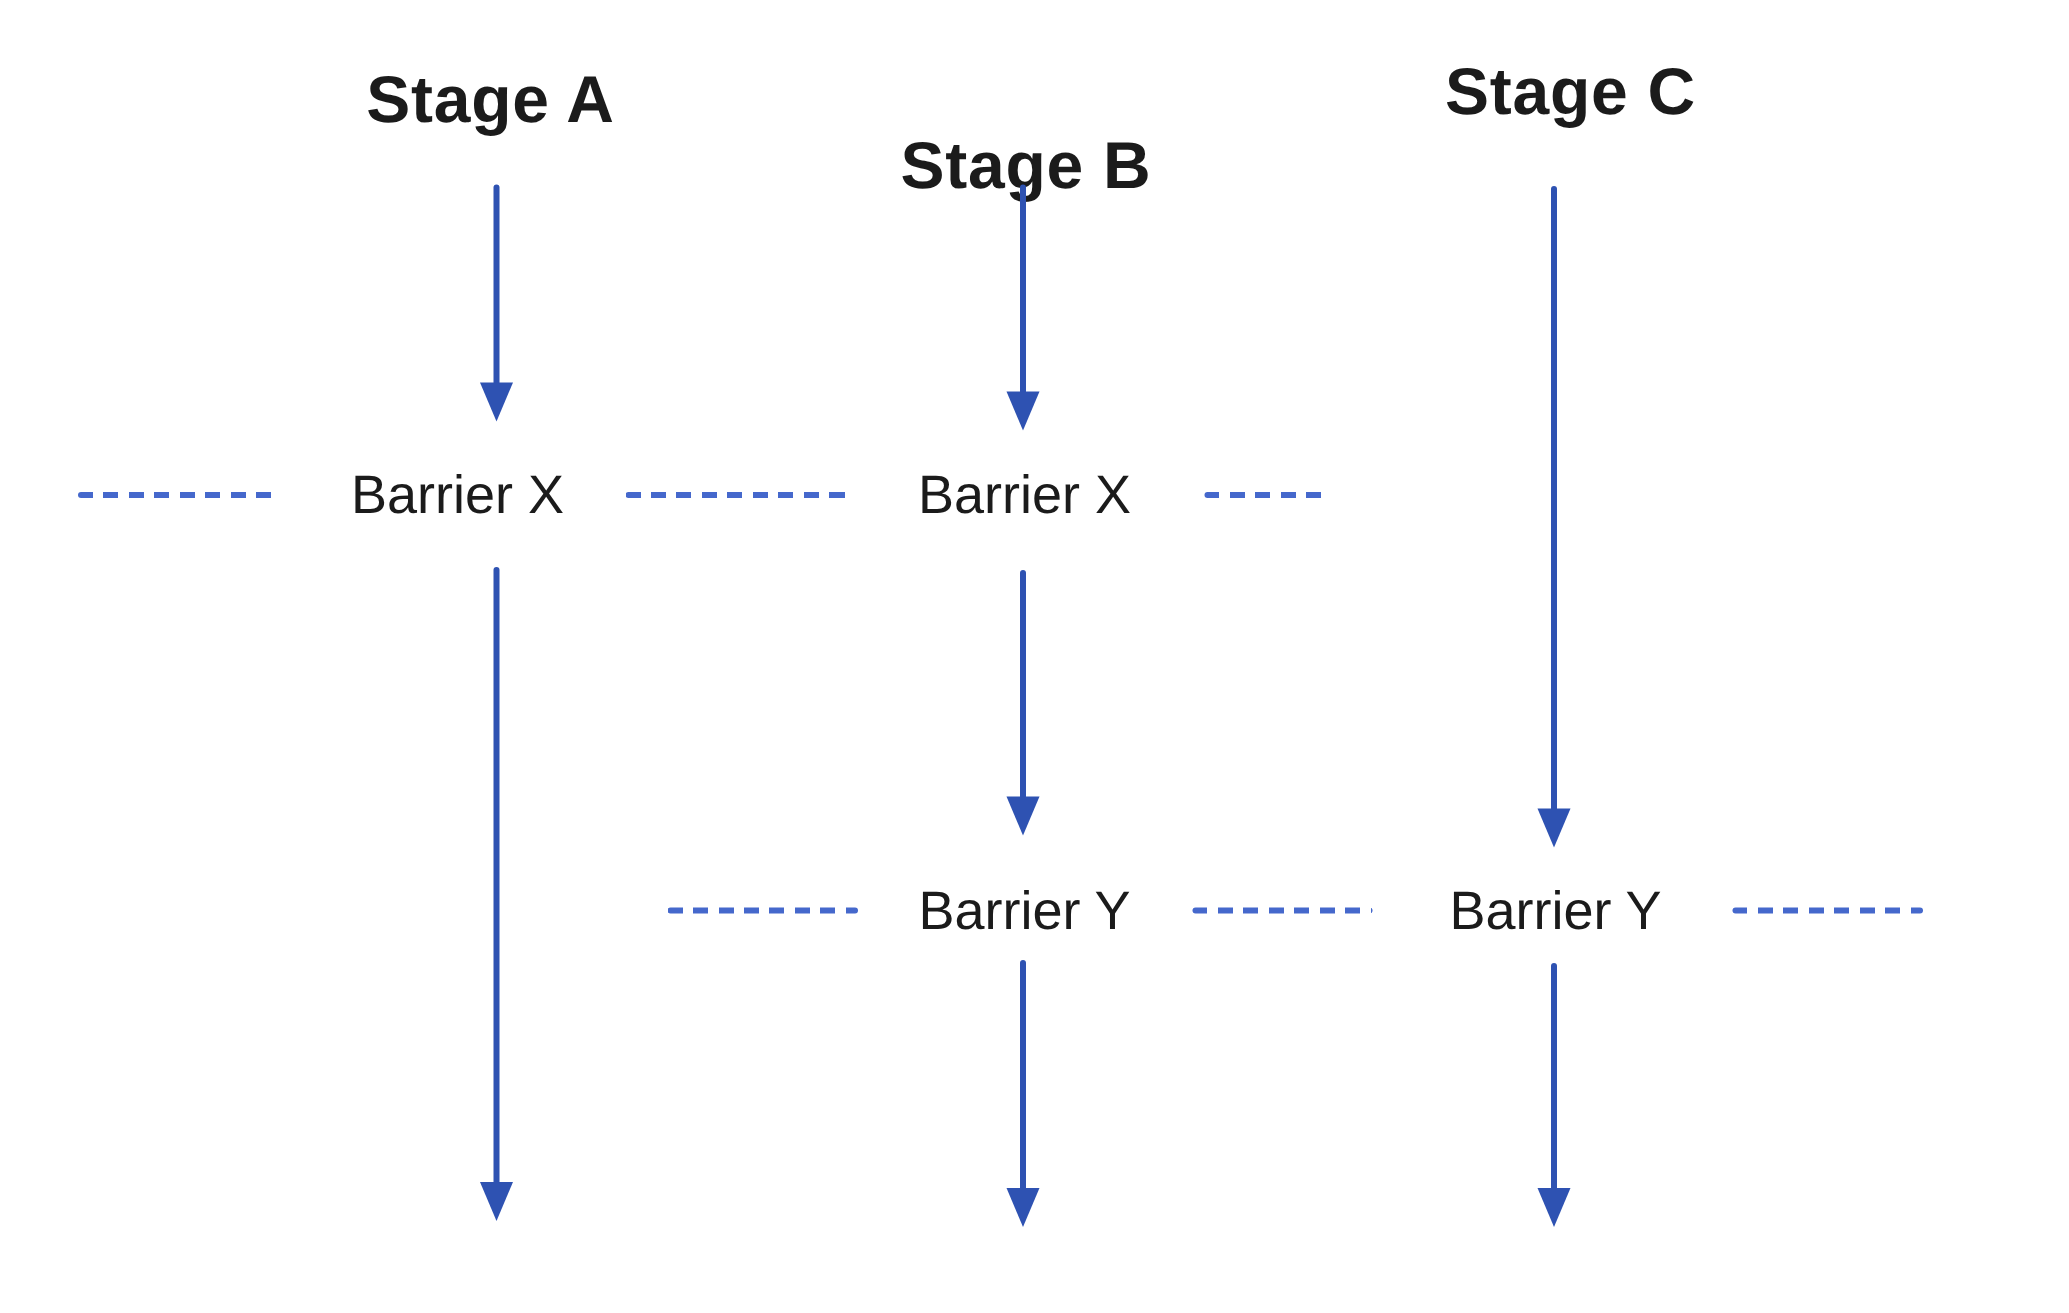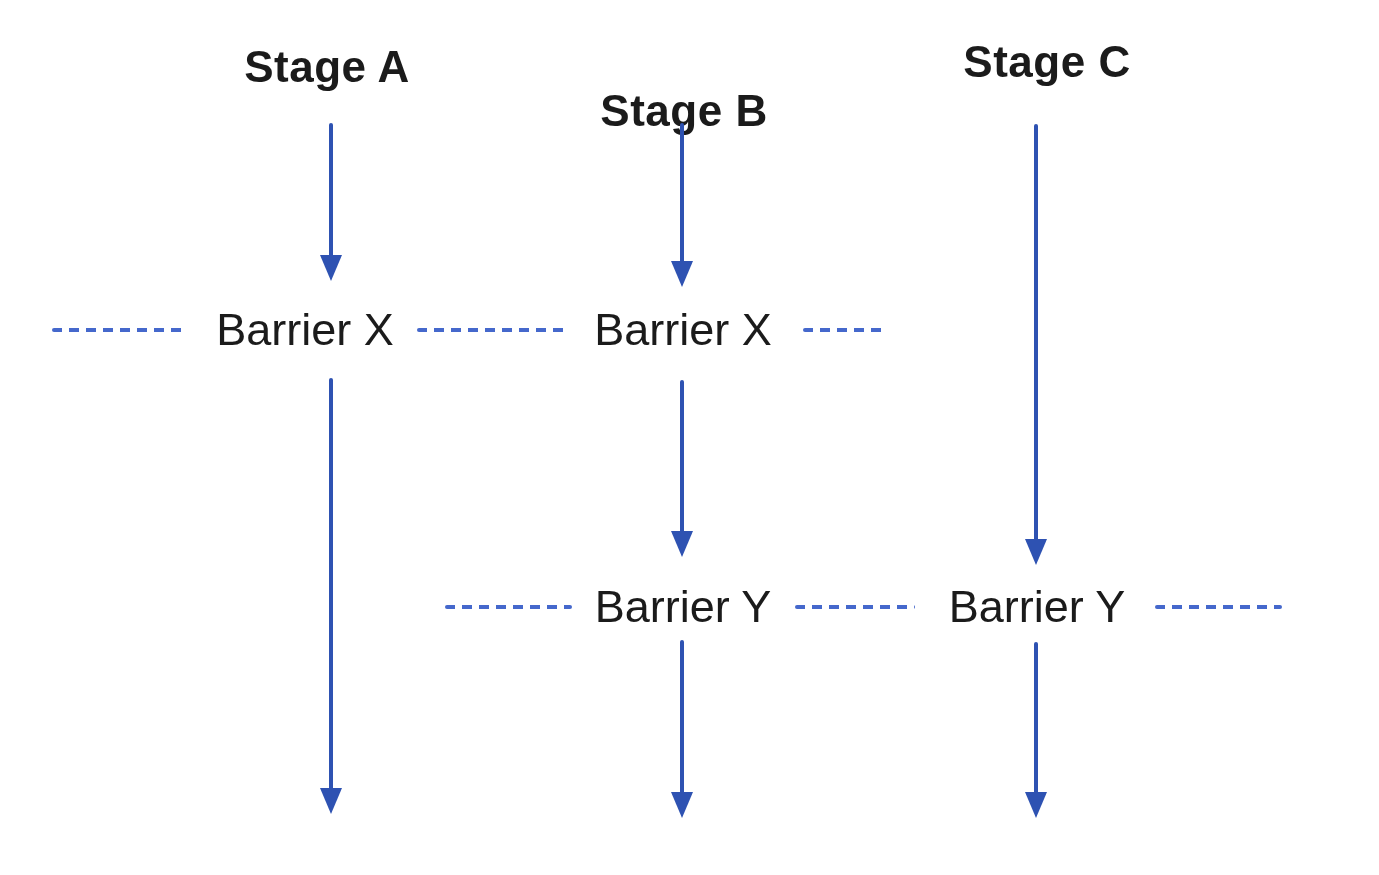--- a/index.html
+++ b/index.html
@@ -22,21 +22,21 @@
     transform:translate(-50%,-50%);
     font-size:44px;
     font-weight:bold;
     color:var(--ink);
     white-space:nowrap;
     letter-spacing:0.5px;
   }
   .barrier-label{
     position:absolute;
     transform:translate(-50%,-50%);
-    font-size:45px;
+    font-size:36px;
     font-weight:400;
     color:var(--ink);
     white-space:nowrap;
   }
   .arrow{
     position:absolute;
     width:24px;
     transform:translateX(-50%);
   }
   .arrow .shaft{

